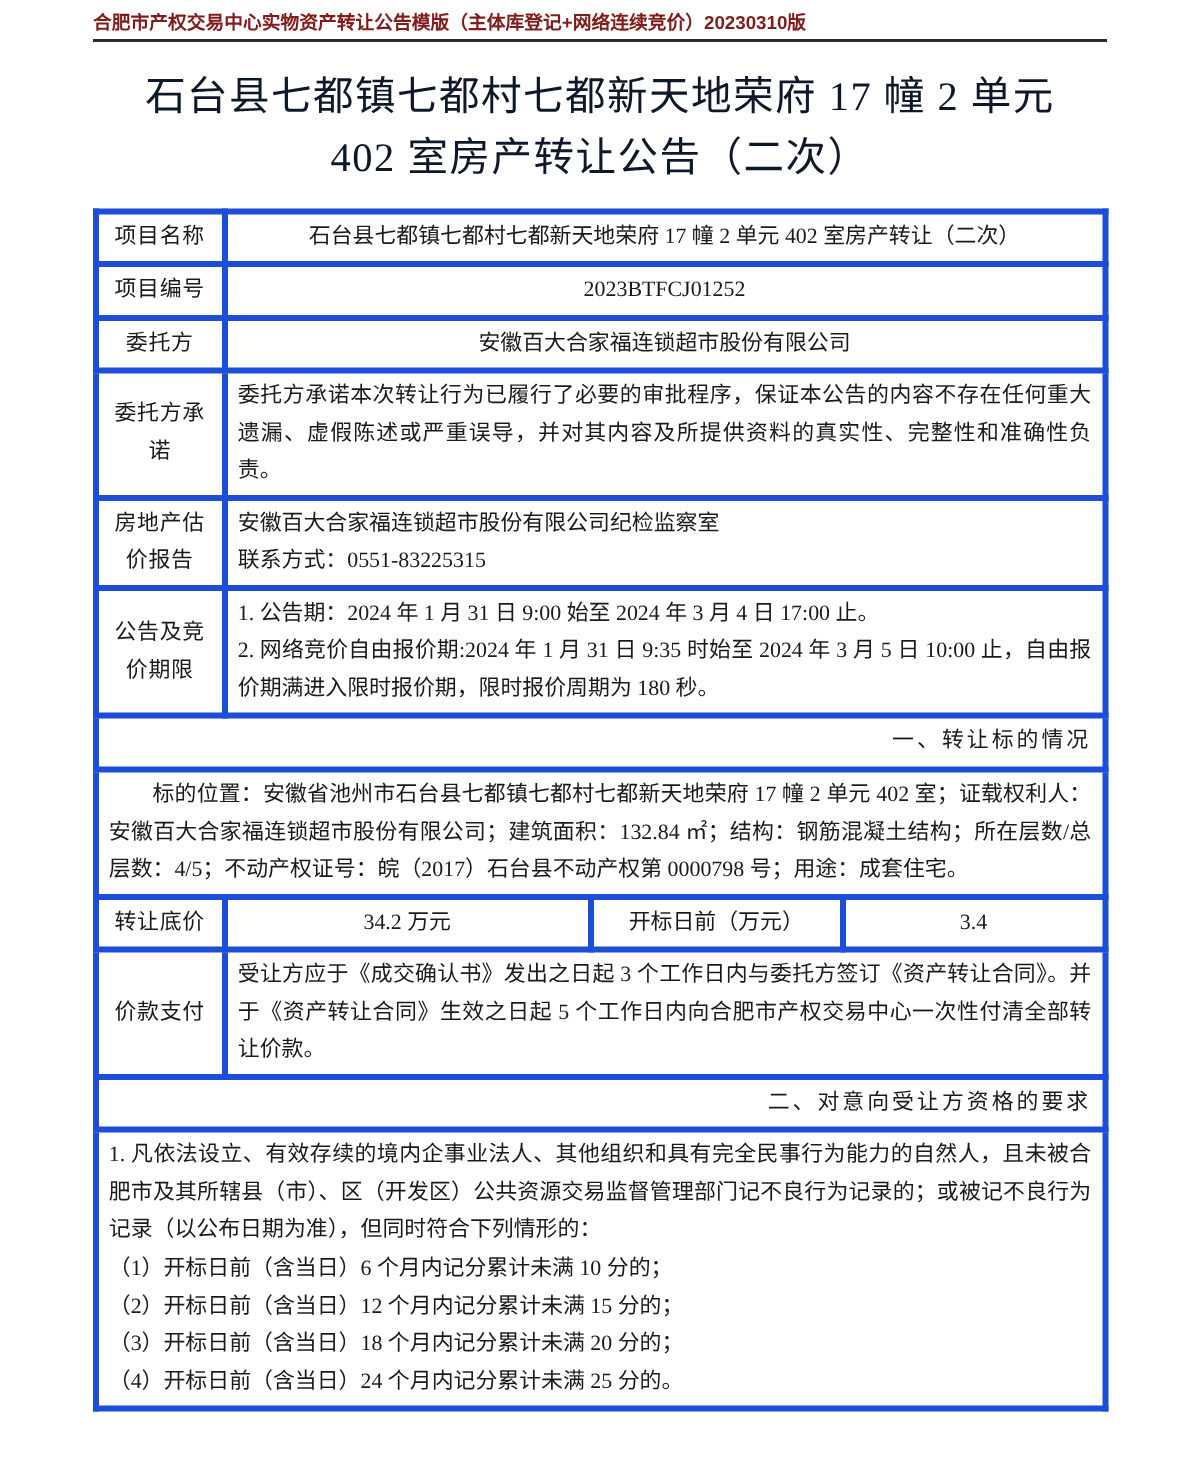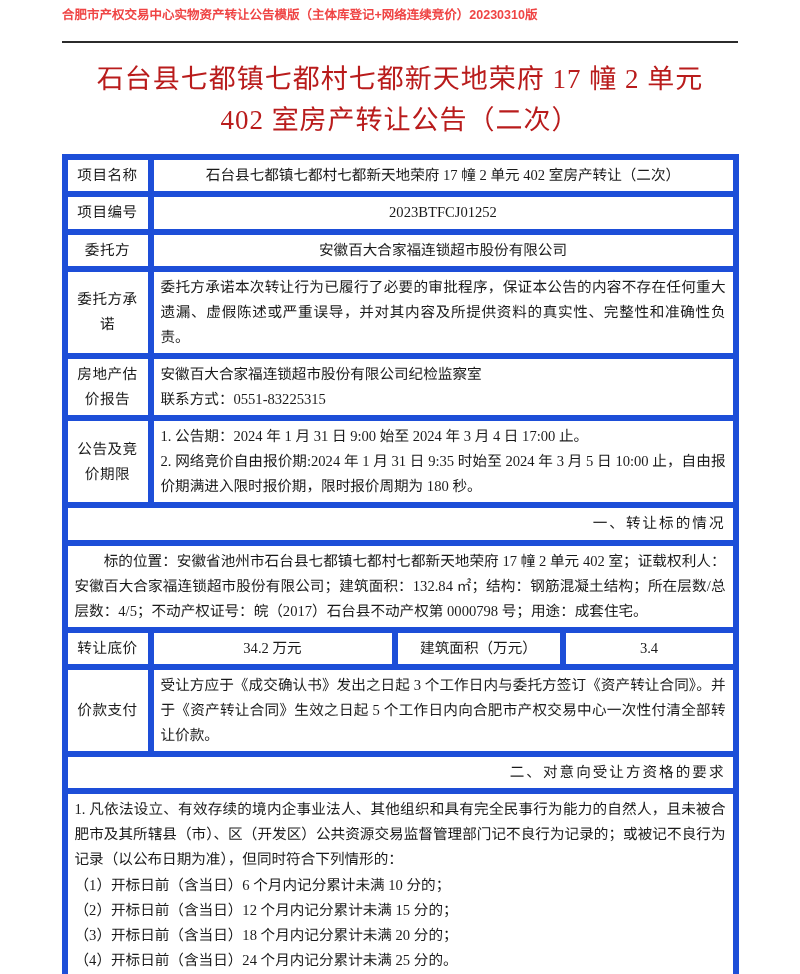--- a/index.html
+++ b/index.html
@@ -22,24 +22,24 @@
     width: 800px;
     height: 974px;
     box-sizing: border-box;
     padding: 0;
     background: #ffffff;
   }
 
   
   .tpl-banner {
     margin: 0;
-    padding: 8px 0 18px 62px;
+    padding: 8px 0 3px 62px;
     font-size: 12.5px;
     line-height: 1.15;
-    color: #ef4444;
+    color: #7f1d1d;
     font-family: "Liberation Sans", "DejaVu Sans", sans-serif;
     font-weight: bold;
     letter-spacing: 0px;
     white-space: nowrap;
   }
   .banner-rule {
     margin: 1px 62px 0 62px;
     border: 0;
     border-top: 2px solid #2b2b2b;
     height: 0;
@@ -47,35 +47,35 @@
 
   
   .doc-title {
     margin: 0;
     padding: 16px 70px 10px 70px;
     text-align: center;
     font-size: 27px;
     line-height: 1.5;
     font-weight: normal;
     letter-spacing: 1px;
-    color: #b91c1c;
+    color: #0f172a;
     font-family: "Liberation Serif", "DejaVu Serif", serif;
   }
 
   
   .notice-table {
     width: 677px;
     margin: 4px auto 0 auto;
     border-collapse: collapse;
     table-layout: fixed;
     font-size: 14.6px;
     line-height: 1.72;
   }
   .notice-table td {
-    border: 6px solid #1d4ed8;
+    border: 4px solid #1d4ed8;
     padding: 3px 7px;
     vertical-align: middle;
     word-break: break-all;
   }
 
   .lbl {
     width: 86px;
     text-align: center;
     vertical-align: middle;
     letter-spacing: 0.5px;
@@ -181,21 +181,21 @@
       <tr>
         <td class="val-left" colspan="4">
           <p class="para indent">标的位置：安徽省池州市石台县七都镇七都村七都新天地荣府 17 幢 2 单元 402 室；证载权利人：安徽百大合家福连锁超市股份有限公司；建筑面积：132.84 ㎡；结构：钢筋混凝土结构；所在层数/总层数：4/5；不动产权证号：皖（2017）石台县不动产权第 0000798 号；用途：成套住宅。</p>
         </td>
       </tr>
 
 
       <tr>
         <td class="lbl">转让底价</td>
         <td class="val-center">34.2 万元</td>
-        <td class="val-center">建筑面积（万元）</td>
+        <td class="val-center">开标日前（万元）</td>
         <td class="val-center">3.4</td>
       </tr>
 
       <tr>
         <td class="lbl lbl-top">价款支付</td>
         <td class="val-left" colspan="3">
           <p class="para">受让方应于《成交确认书》发出之日起 3 个工作日内与委托方签订《资产转让合同》。并于《资产转让合同》生效之日起 5 个工作日内向合肥市产权交易中心一次性付清全部转让价款。</p>
         </td>
       </tr>
 

